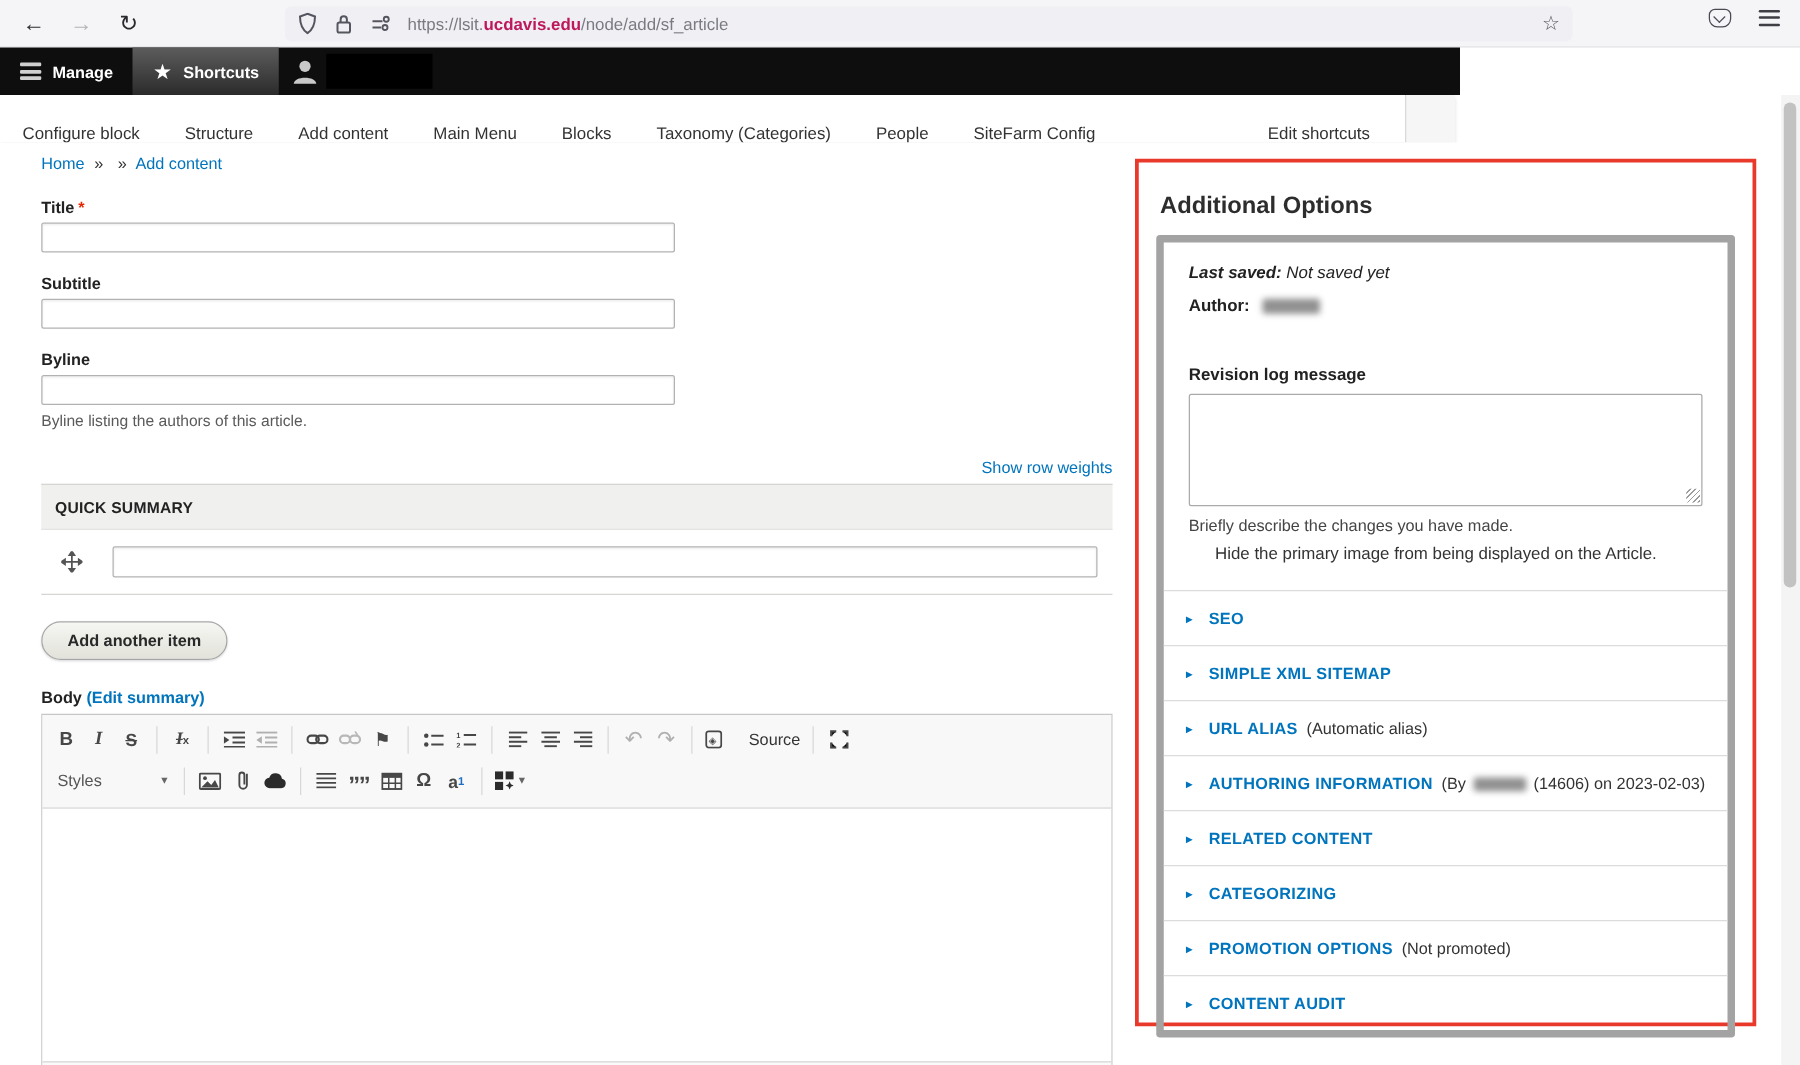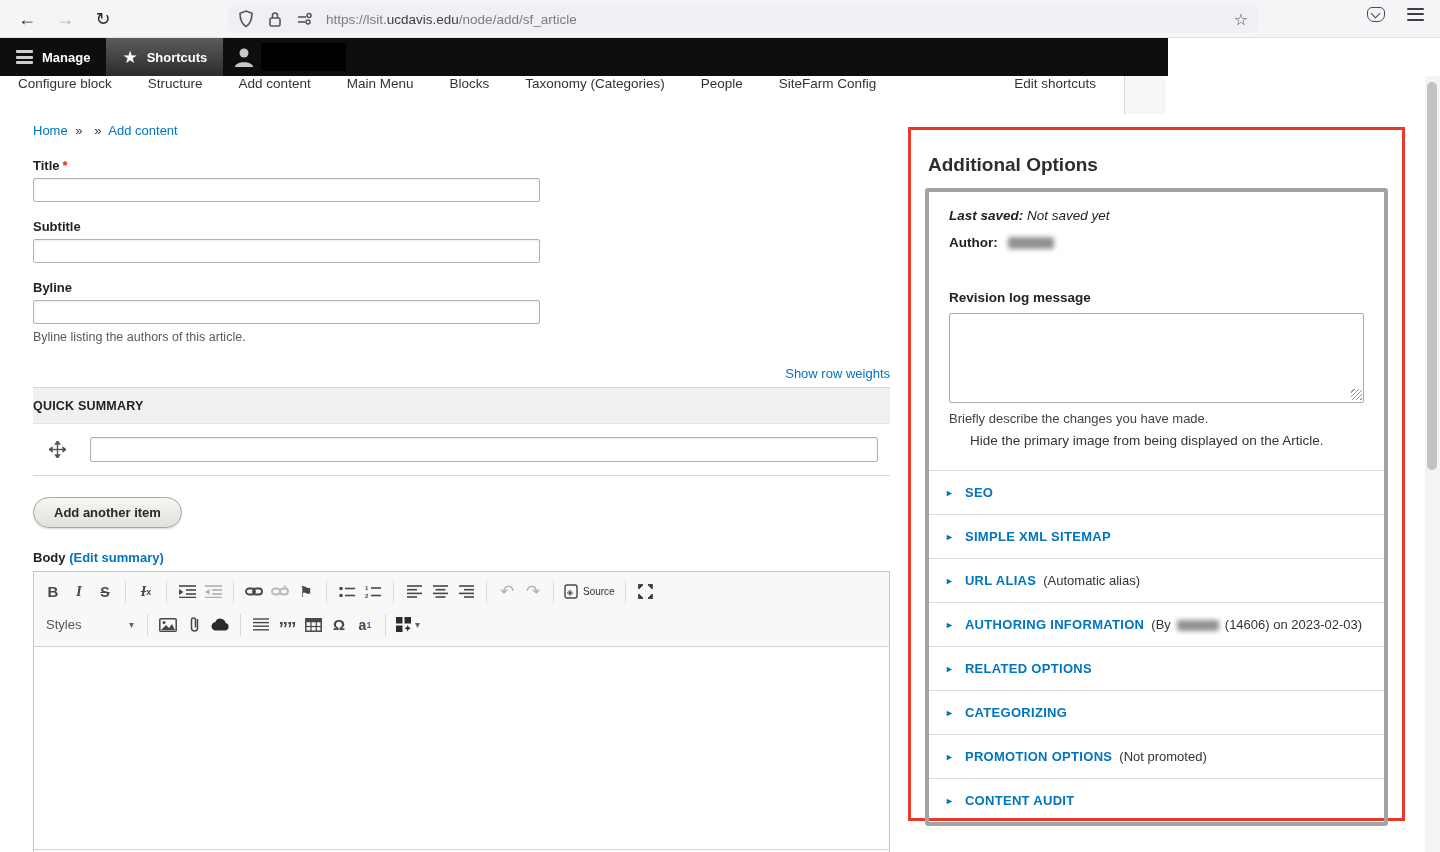--- a/index.html
+++ b/index.html
@@ -9,42 +9,42 @@
   
   #chrome { position:absolute; left:0; top:0; width:1440px; height:38px;
     background:#f5f5f7; border-bottom:1px solid #e3e3e6; }
   .nav-btn { position:absolute; top:4px; width:30px; height:30px; display:flex;
     align-items:center; justify-content:center; font-size:18px; color:#2a2a2e; border-radius:4px; }
   .nav-btn.disabled { color:#b2b2ba; }
   #urlbar { position:absolute; left:228px; top:5px; width:1030px; height:28px;
     background:#f0f0f4; border-radius:5px; display:flex; align-items:center; padding:0 10px; }
   #urlbar svg { flex:0 0 auto; }
   .url-text { font-size:13.5px; color:#7a7a82; margin-left:12px; white-space:nowrap; }
-  .url-text .host { color:#404040; font-weight:400; }
+  .url-text .host { color:#be185d; font-weight:700; }
   .url-star { margin-left:auto; font-size:16px; color:#55555f; }
   .chrome-right { position:absolute; top:4px; display:flex; align-items:center; gap:22px; }
   .pocket { width:18px; height:15px; border:1.7px solid #4a4a52; border-radius:5px 5px 7px 7px;
     position:relative; }
   .pocket::after { content:""; position:absolute; left:4px; top:2px; width:6px; height:6px;
     border-right:1.7px solid #4a4a52; border-bottom:1.7px solid #4a4a52; transform:rotate(45deg); }
   .hamburger span { display:block; width:17px; height:2px; background:#3e3e44; margin:3.5px 0; border-radius:1px; }
 
   
   #admin-bar { position:absolute; left:0; top:38px; width:1168px; height:38px; background:#0e0e0e;
     display:flex; align-items:stretch; color:#fff; font-size:13px; font-weight:bold; }
   .admin-item { display:flex; align-items:center; gap:9px; padding:0 16px; }
   .admin-item.active { background:linear-gradient(#5c5c5c,#2b2b2b); }
   .mng-icon span { display:block; width:17px; height:3px; background:#cfcfcf; margin:2.5px 0; border-radius:1px; }
   .star-glyph { color:#fff; font-size:17px; line-height:1; }
   .person-svg { margin-left:10px; }
   .redact-black { width:85px; height:28px; background:#000; margin-left:6px; align-self:center; }
 
   
   #shortcuts-bar { position:absolute; left:0; top:76px; width:1164px; height:38px; background:#fff;
-    display:flex; align-items:flex-start; font-size:13.5px; color:#333;
+    display:flex; align-items:flex-end; font-size:13.5px; color:#333;
     box-shadow:0 2px 3px rgba(0,0,0,.12); }
   .sc-item { padding:0 18px; white-space:nowrap; }
   .sc-edit { margin-left:auto; margin-right:10px; padding:0 18px; }
   .sc-corner { width:40px; height:38px; border-left:1px solid #d9d9d9; background:#f6f6f6; }
 
   
   #win-scrollbar { position:absolute; right:0; top:76px; width:15px; height:776px; background:#f4f4f4; z-index:50; }
   #win-thumb { position:absolute; left:2px; top:6px; width:10px; height:388px; background:#c2c2c2; border-radius:5px; }
 
   
@@ -58,21 +58,21 @@
   .field-label { font-size:13px; font-weight:bold; color:#222; margin-bottom:5px; }
   .req { color:#e62600; margin-left:3px; }
   .text-input { width:507px; height:24px; border:1px solid #b2b2b2; border-radius:2px;
     background:#fff; box-shadow:inset 0 1px 2px rgba(0,0,0,.08); margin-bottom:17px; font-size:13px; padding:0 6px; }
   .help-text { font-size:12.5px; color:#5a5a5a; margin-top:-11px; }
 
   #row-weights { text-align:right; font-size:13px; margin-top:22px; margin-bottom:6px; }
 
   #qs-table { border-bottom:1px solid #d5d5d3; }
   #qs-header { background:#f0f0ee; border-top:1px solid #d5d5d3; border-bottom:1px solid #e3e3e1;
-    height:37px; display:flex; align-items:center; 
+    height:37px; display:flex; align-items:center; padding-left:11px;
     font-size:12.5px; font-weight:bold; color:#222; letter-spacing:.2px; }
   #qs-row { display:flex; align-items:center; padding:13px 12px 13px 16px; }
   #qs-row .drag { flex:0 0 auto; cursor:move; }
   #qs-input { flex:1; margin-left:24px; height:25px; border:1px solid #b2b2b2; border-radius:2px;
     box-shadow:inset 0 1px 2px rgba(0,0,0,.08); font-size:13px; padding:0 6px; }
 
   #add-item-btn { margin-top:21px; display:inline-block; padding:7px 20px; font-size:13px; font-weight:bold;
     color:#292929; border:1px solid #a6a6a6; border-radius:20em;
     background:linear-gradient(#f6f6f3,#e2e2da); box-shadow:0 1px 2px rgba(0,0,0,.15); cursor:pointer; }
 
@@ -93,30 +93,30 @@
   .glyph-rf { font-weight:bold; font-size:14px; }
   .glyph-rf i { font-family:"Liberation Serif",serif; text-decoration:line-through; }
   .glyph-rf sub { font-size:9px; }
   .glyph-quote { font-weight:bold; font-size:19px; letter-spacing:-1px; line-height:10px; padding-top:8px; }
   .glyph-om { font-size:15px; font-weight:bold; }
   .glyph-sup { font-weight:bold; font-size:14px; }
   .glyph-sup sup { color:#1a6fc4; font-size:9px; }
   .styles-dd { display:flex; align-items:center; justify-content:space-between; width:100px;
     font-size:13px; color:#555; padding:0 6px; cursor:pointer; }
   .dd-arrow { font-size:10px; color:#666; }
-  .src-label { font-size:10px; margin-left:5px; color:#333; }
+  .src-label { font-size:13px; margin-left:21px; color:#333; }
   #ck-body { height:202px; background:#fff; }
   #ck-status { height:26px; background:#fafafa; border-top:1px solid #d6d6d6; display:flex;
     align-items:center; justify-content:flex-end; padding-right:10px; font-size:12px; color:#444; }
 
   
   #side-panel { position:absolute; left:908px; top:13px; width:497px; height:694px;
     border:3px solid #e8392b; background:#fff; padding:0 14px; }
   #side-heading { font-size:19px; font-weight:bold; color:#2d2d2d; margin:24px 0 12px 3px; }
-  #side-box { border:4px solid #a3a3a3; border-radius:3px; }
+  #side-box { border:6px solid #a3a3a3; border-radius:3px; }
   #side-top { padding:16px 20px 18px; }
   .ls-line { font-size:13.5px; color:#222; margin-bottom:12px; }
   .ls-label { font-weight:bold; font-style:italic; }
   .ls-value { font-style:italic; }
   .author-line { font-size:13.5px; color:#222; margin-bottom:13px; display:flex; align-items:center; }
   .author-label { font-weight:bold; }
   .redact-blur { display:inline-block; width:46px; height:12px; background:#909090; border-radius:2px;
     filter:blur(2.5px); margin-left:10px; }
   .rev-label { font-size:13.5px; font-weight:bold; color:#222; margin-bottom:8px;margin-top:40px; }
   #rev-wrap { position:relative; }
@@ -489,21 +489,21 @@
         <span class="sec-label">URL ALIAS</span>
         <span class="sec-suffix">(Automatic alias)</span>
       </div>
       <div class="side-section">
         <span class="sec-tri">►</span>
         <span class="sec-label">AUTHORING INFORMATION</span>
         <span class="sec-suffix"><span>(By</span><span class="redact-blur"></span><span>(14606) on 2023-02-03)</span></span>
       </div>
       <div class="side-section">
         <span class="sec-tri">►</span>
-        <span class="sec-label">RELATED OPTIONS</span>
+        <span class="sec-label">RELATED CONTENT</span>
       </div>
       <div class="side-section">
         <span class="sec-tri">►</span>
         <span class="sec-label">CATEGORIZING</span>
       </div>
       <div class="side-section">
         <span class="sec-tri">►</span>
         <span class="sec-label">PROMOTION OPTIONS</span>
         <span class="sec-suffix">(Not promoted)</span>
       </div>

